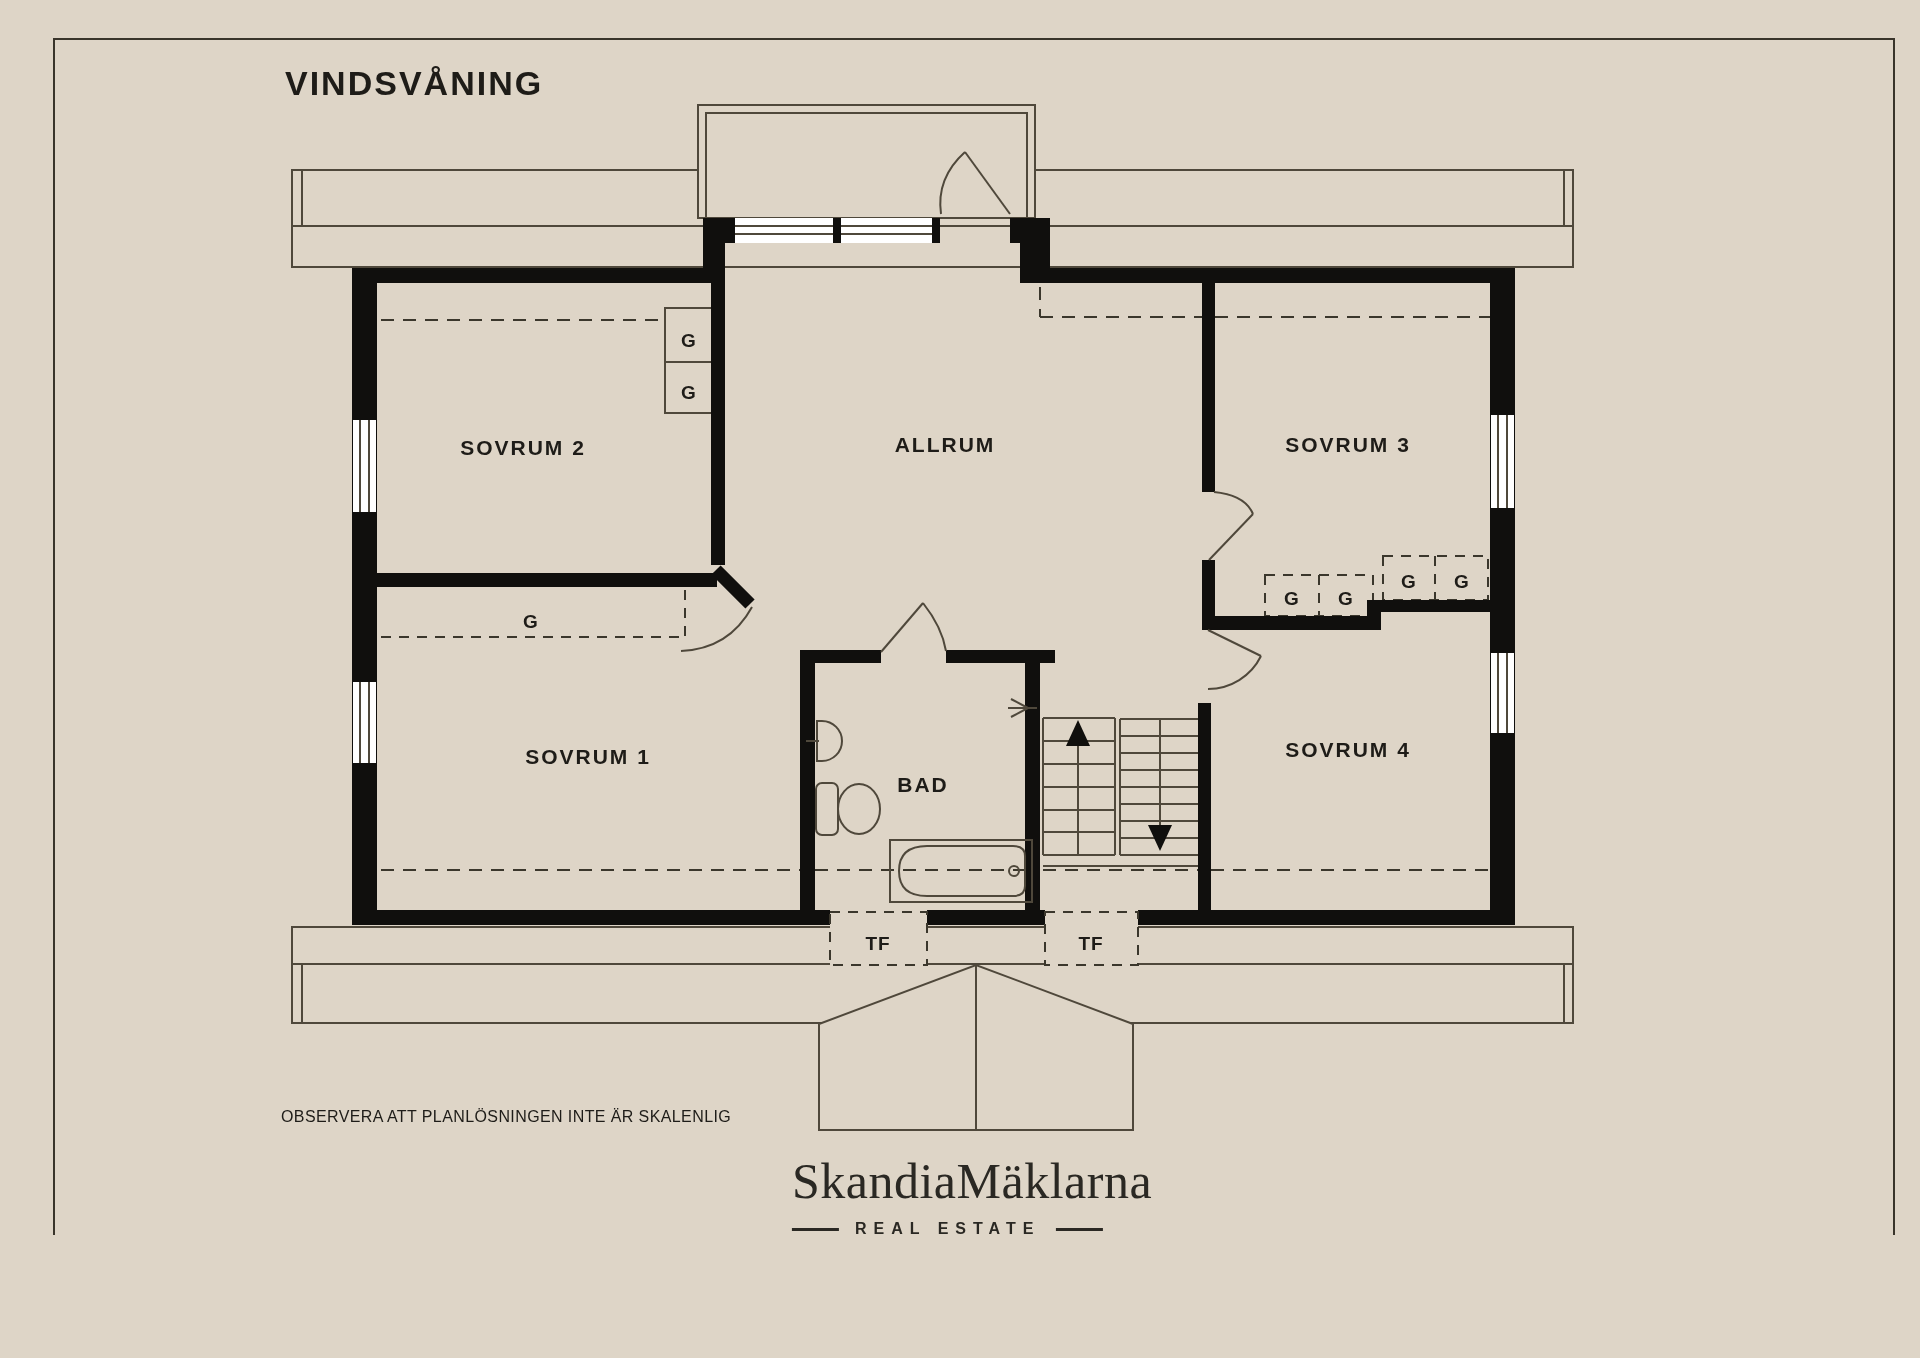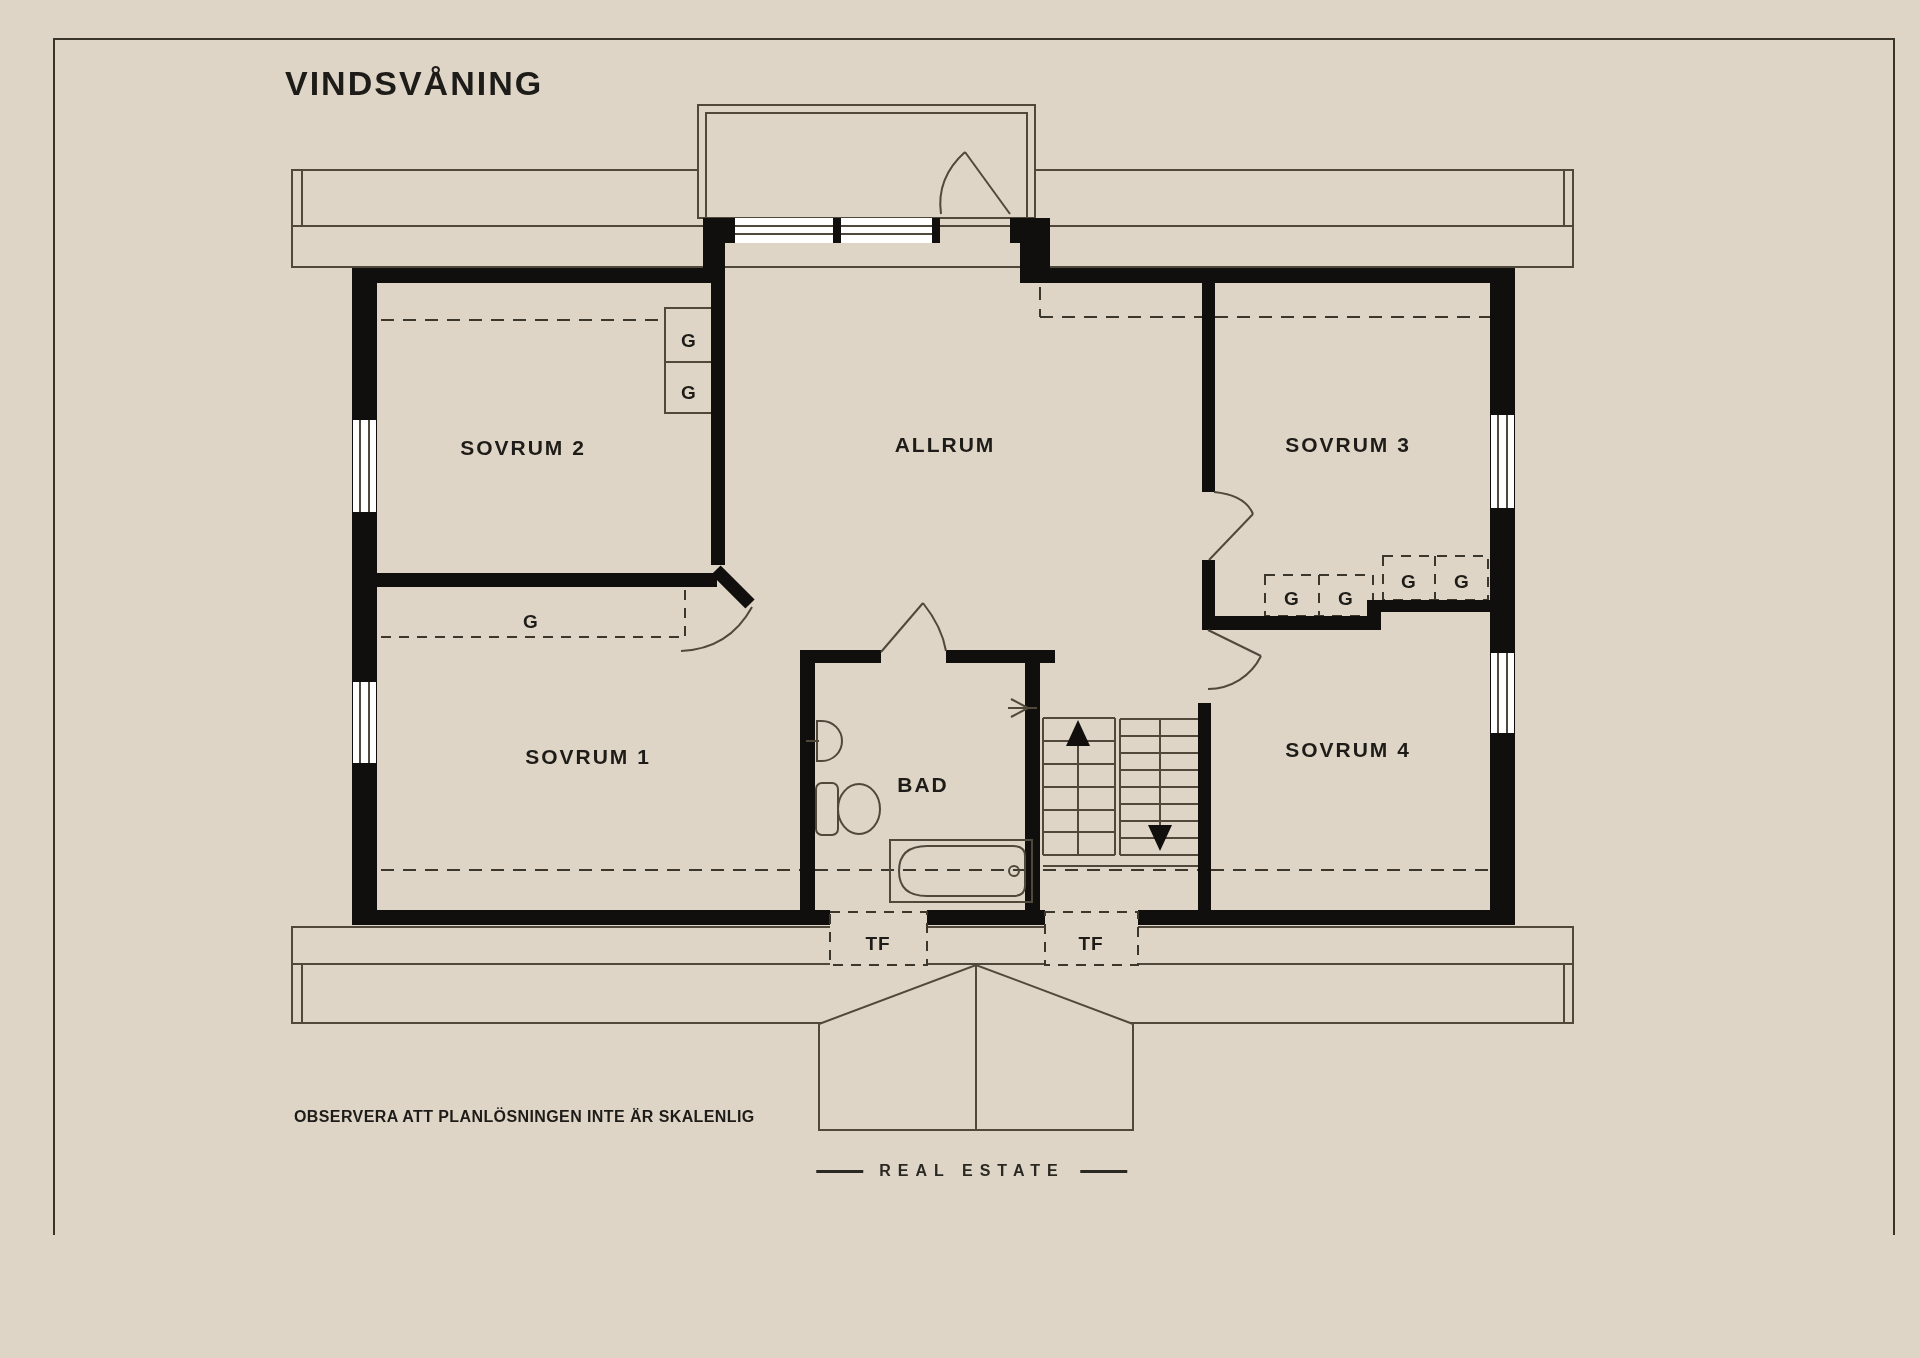--- a/index.html
+++ b/index.html
@@ -5,21 +5,21 @@
   html,body{margin:0;padding:0;background:#ded5c7;}
   #stage{position:relative;width:1920px;height:1235px;background:#ded5c7;overflow:hidden;
          font-family:"Liberation Sans",sans-serif;color:#1e1c18;margin-left:15px;}
   #frame{position:absolute;left:38px;top:38px;width:1842px;height:1280px;
          border:2px solid #39352b;box-sizing:border-box;}
   .abs{position:absolute;}
   #plan-title{left:270px;top:64px;font-size:34px;font-weight:bold;letter-spacing:2px;}
   #address{left:1573px;top:582px;line-height:1.25;}
   #address .h{font-size:27px;font-weight:bold;letter-spacing:1px;}
   #address .s{font-size:22px;font-weight:bold;letter-spacing:0.5px;}
-  #disclaimer{left:279px;top:1108px;font-size:16px;font-weight:bold;letter-spacing:0.4px;}
+  #disclaimer{left:266px;top:1108px;font-size:16px;font-weight:normal;letter-spacing:0.4px;}
   #logo{left:957px;top:1152px;transform:translateX(-50%);text-align:center;color:#2a2823;}
   #logo .name{font-family:"Liberation Serif",serif;font-size:50px;letter-spacing:0.5px;}
   #logo .tagrow{margin-top:10px;display:flex;align-items:center;justify-content:flex-start;gap:16px;}
   #logo .dash{width:47px;height:0;border-top:3px solid #2a2823;}
   #logo .tagline{font-size:16px;font-weight:bold;letter-spacing:7px;}
   svg text{font-family:"Liberation Sans",sans-serif;font-weight:bold;fill:#1e1c18;}
   text.room{font-size:21px;letter-spacing:2px;text-anchor:middle;}
   text.small{font-size:19px;letter-spacing:1px;text-anchor:middle;}
 </style>
 </head>
@@ -27,20 +27,21 @@
 
 <div id="stage">
   <div id="frame"></div>
 
   <div class="abs" id="plan-title">VINDSVÅNING</div>
 
 
   <div class="abs" id="disclaimer">OBSERVERA ATT PLANLÖSNINGEN INTE ÄR SKALENLIG</div>
 
   <div class="abs" id="logo">
+    <div class="name">SkandiaMäklarna</div>
     <div class="tagrow">
       <div class="dash"></div>
       <div class="tagline">REAL ESTATE</div>
       <div class="dash"></div>
     </div>
   </div>
 
   <svg class="abs" style="left:0;top:0" width="1920" height="1358" viewBox="0 0 1920 1358">
 
     <g fill="none" stroke="#4f483b" stroke-width="2">

